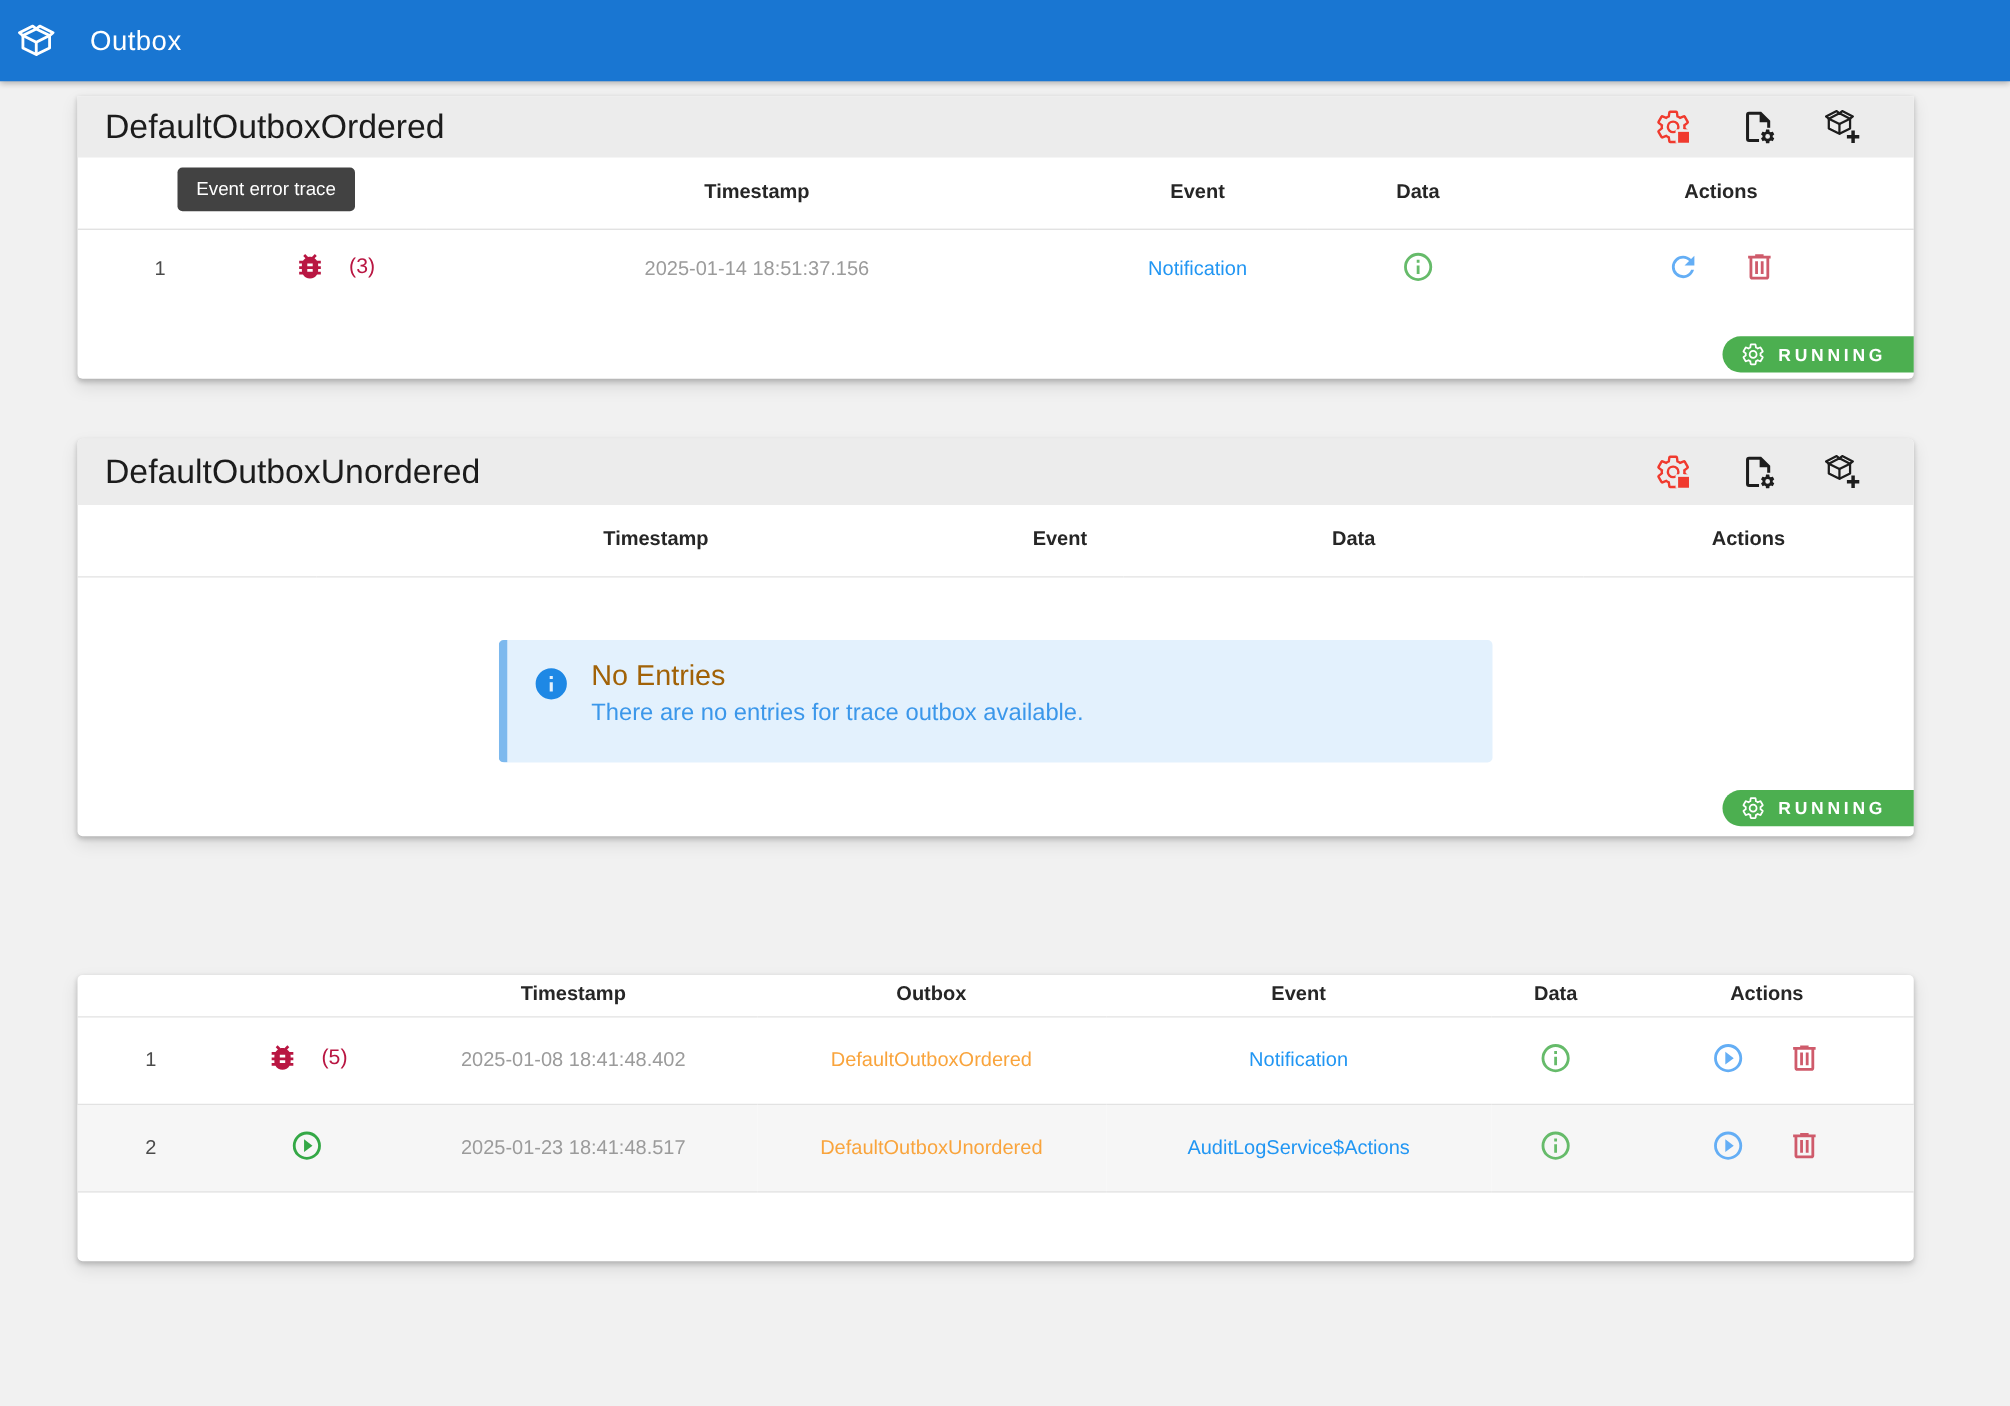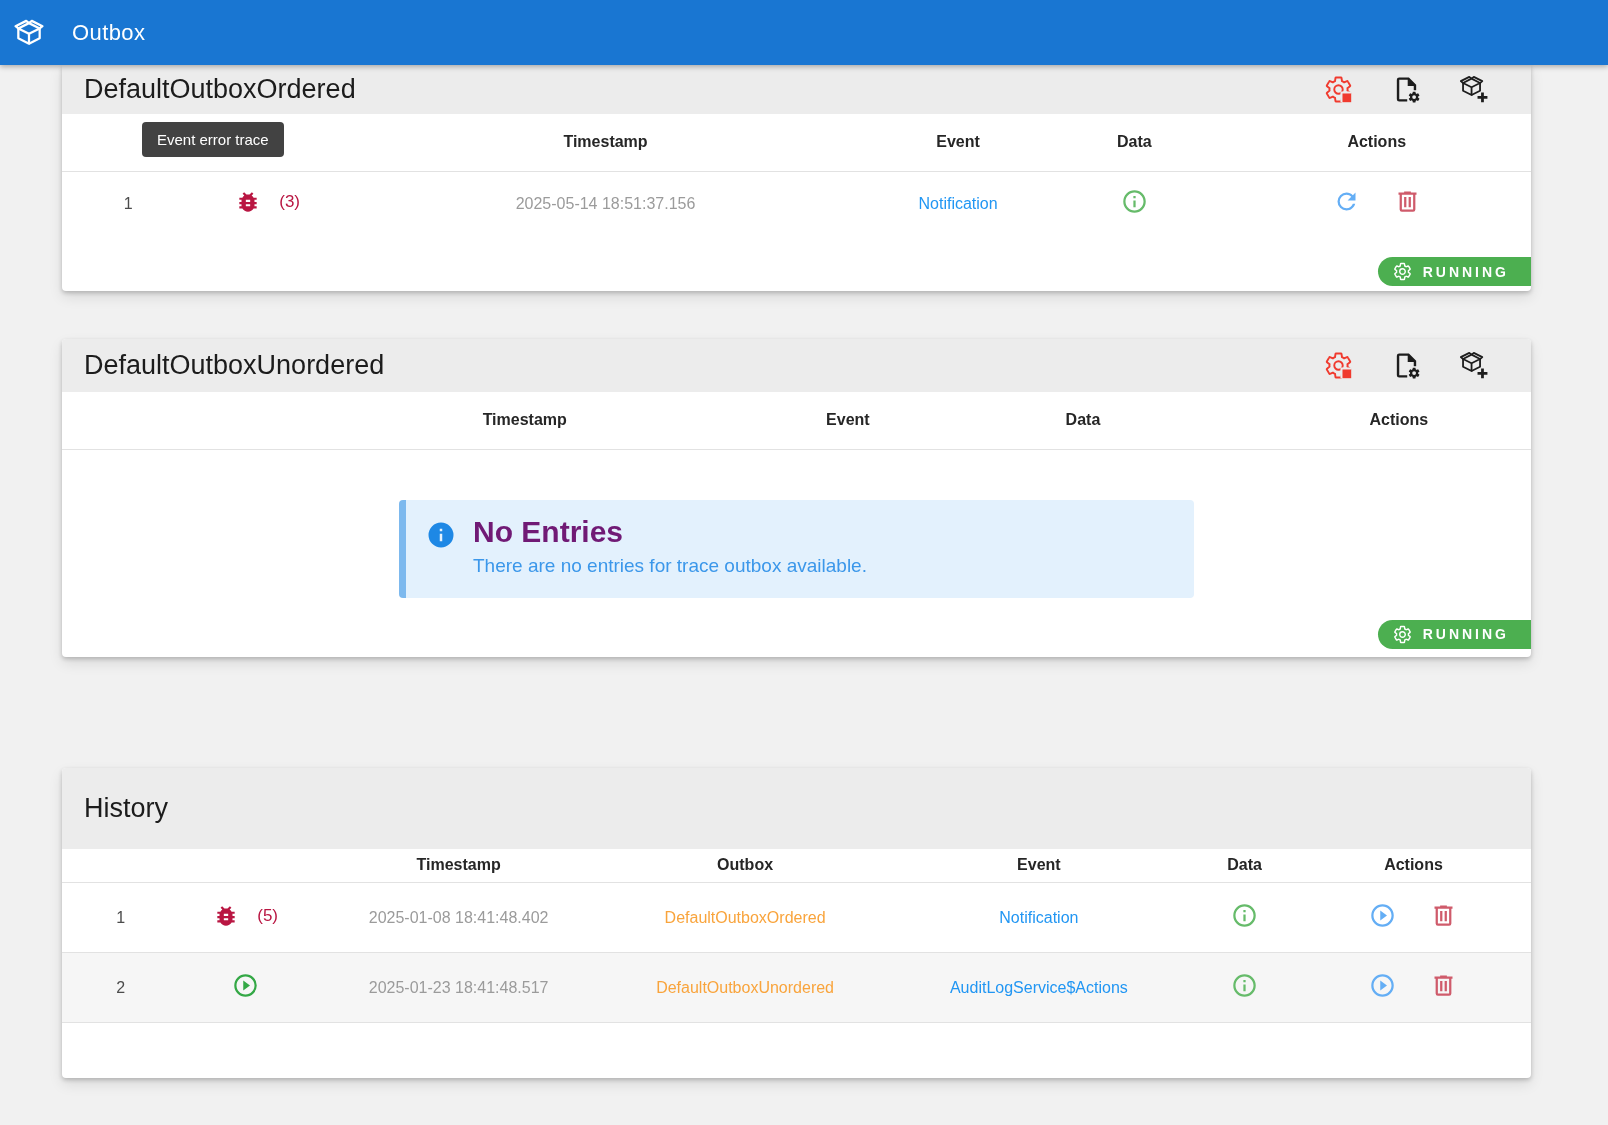--- a/index.html
+++ b/index.html
@@ -6,21 +6,21 @@
   html,body{width:1608px;height:1125px}
   body{background:#f1f1f1;font-family:"Liberation Sans",sans-serif;overflow:hidden}
 
   
   .appbar{height:65px;background:#1976d2;display:flex;align-items:center;
     padding:0 24px 0 12px;box-shadow:0 2px 5px rgba(0,0,0,.28);position:relative;z-index:20}
   .logo{width:34px;height:34px;color:#fff;display:flex;align-items:center;justify-content:center}
   .logo svg{width:32px;height:32px}
   .appbar-title{color:#fff;font-size:22px;font-weight:500;margin-left:26px;letter-spacing:.4px}
 
-  .content{padding:0 77px 0 62px}
+  .content{padding:12px 77px 0 62px}
 
   
   .card{position:relative;background:#fff;border-radius:4px;
     box-shadow:0 2px 4px rgba(0,0,0,.2),0 6px 14px rgba(0,0,0,.10)}
   .card1{border-top-left-radius:0;border-top-right-radius:0}
   .card2{margin-top:48px}
   .card3{margin-top:111px}
 
   .card-header{background:#ececec;display:flex;align-items:center;justify-content:space-between;
     padding:0 22px;border-top-left-radius:inherit;border-top-right-radius:inherit}
@@ -76,21 +76,21 @@
   
   .tooltip{position:absolute;left:80px;top:57px;background:rgba(56,56,56,.95);color:#fff;
     font-size:15px;padding:9px 15px;border-radius:4px;z-index:10;white-space:nowrap}
 
   
   .alert-wrap{padding:50px 0 59px}
   .alert{width:795px;height:98px;margin:0 auto;background:#e3f1fd;border-left:7px solid #7db9ee;
     border-radius:4px;padding:15px 20px;display:flex;gap:17px;align-items:flex-start}
   .alert-icon{width:30px;height:30px;color:#1e88e5;flex:none;margin-top:5px}
   .alert-icon svg{width:30px;height:30px}
-  .alert-title{font-size:30px;font-weight:700;color:#701a75;margin-bottom:6px}
+  .alert-title{font-size:23px;font-weight:400;color:#a16207;margin-bottom:6px}
   .alert-msg{font-size:19px;color:#3b97ea}
 
   .card3{padding-bottom:55px}
 </style>
 </head>
 <body>
 
 <svg width="0" height="0" style="position:absolute">
   <defs>
     <g id="ic-package">
@@ -182,21 +182,21 @@
           <tr>
             <td><span class="idx">1</span></td>
             <td>
               <span class="errcell">
                 <svg viewBox="0 0 24 24">
                     <use href="#ic-bug" fill="currentColor"></use>
                   </svg>
                 <span class="errcount">(3)</span>
               </span>
             </td>
-            <td class="ts">2025-05-14 18:51:37.156</td>
+            <td class="ts">2025-01-14 18:51:37.156</td>
             <td><a class="link">Notification</a></td>
             <td>
               <span class="cell-icon i-info">
                 <svg viewBox="0 0 24 24">
                     <use href="#ic-info-outline" fill="currentColor"></use>
                   </svg>
               </span>
             </td>
             <td>
               <span class="actions-group">
@@ -292,23 +292,20 @@
 
       <div class="badge">
         <svg viewBox="0 0 24 24">
             <use href="#ic-cog" fill="none" stroke="#fff" stroke-width="1.8"></use>
           </svg>
         <span>RUNNING</span>
       </div>
     </section>
 
     <section class="card card3">
-      <div class="card-header">
-        <h2 class="card-title">History</h2>
-      </div>
 
       <table>
         <colgroup>
           <col style="width:8%">
             <col style="width:9%">
             <col style="width:20%">
             <col style="width:19%">
           <col style="width:21%">
             <col style="width:7%">
             <col style="width:16%">

